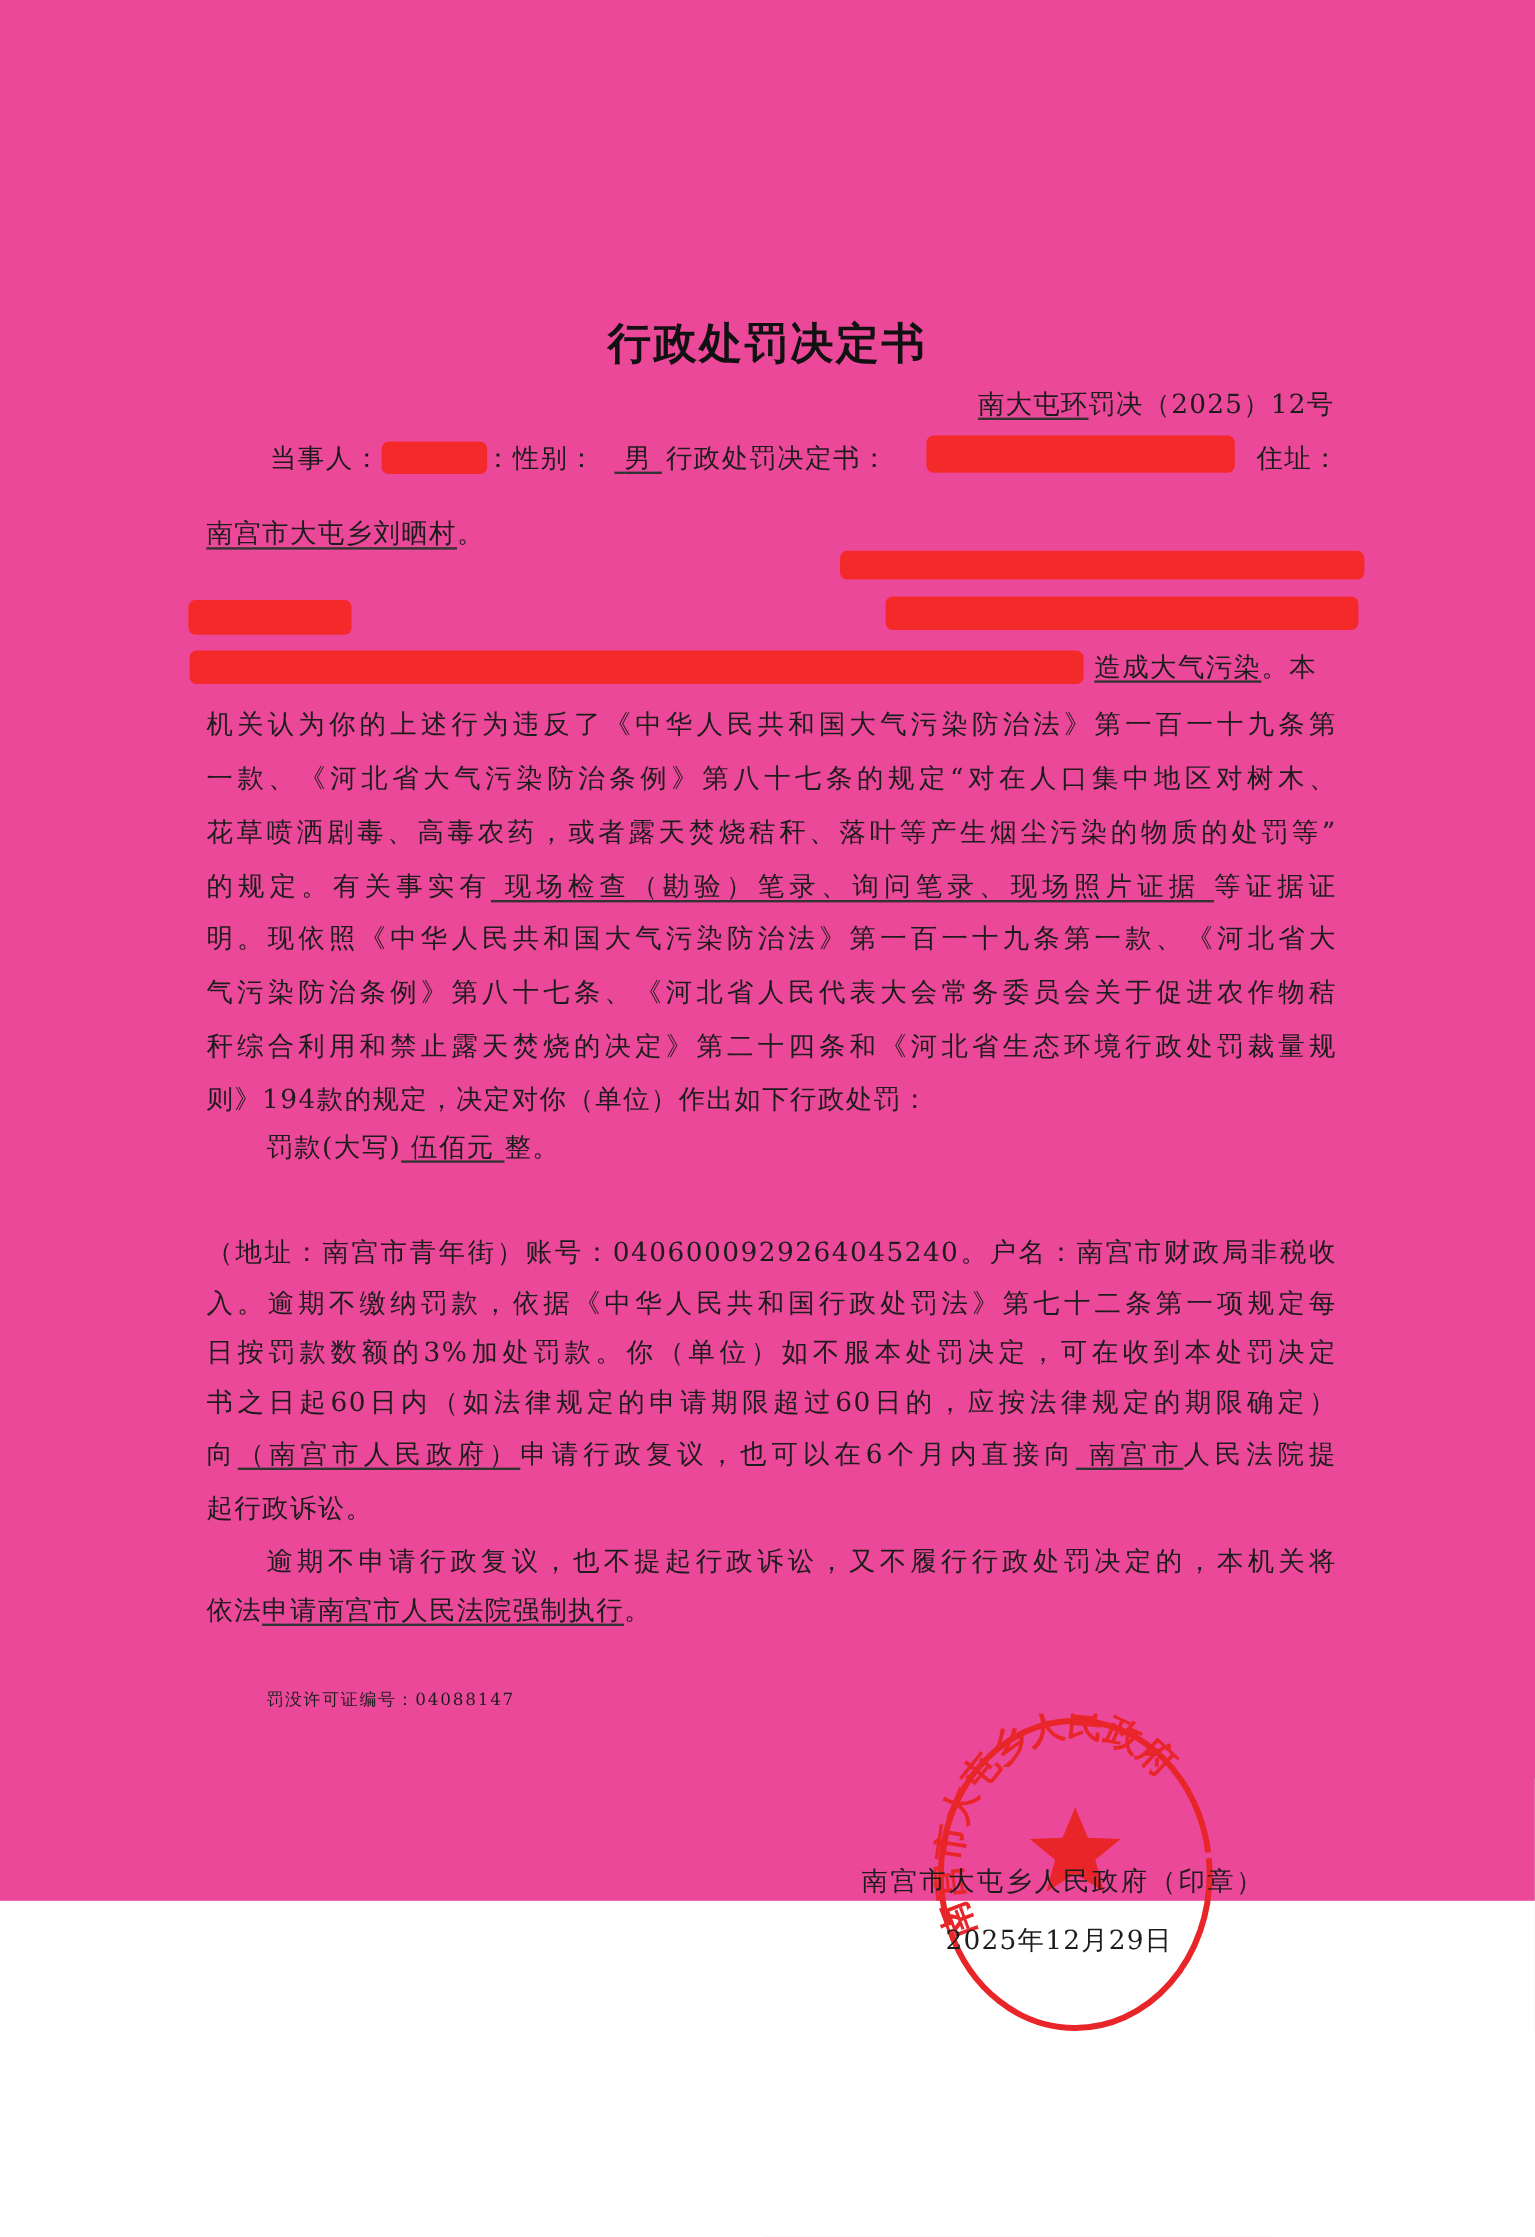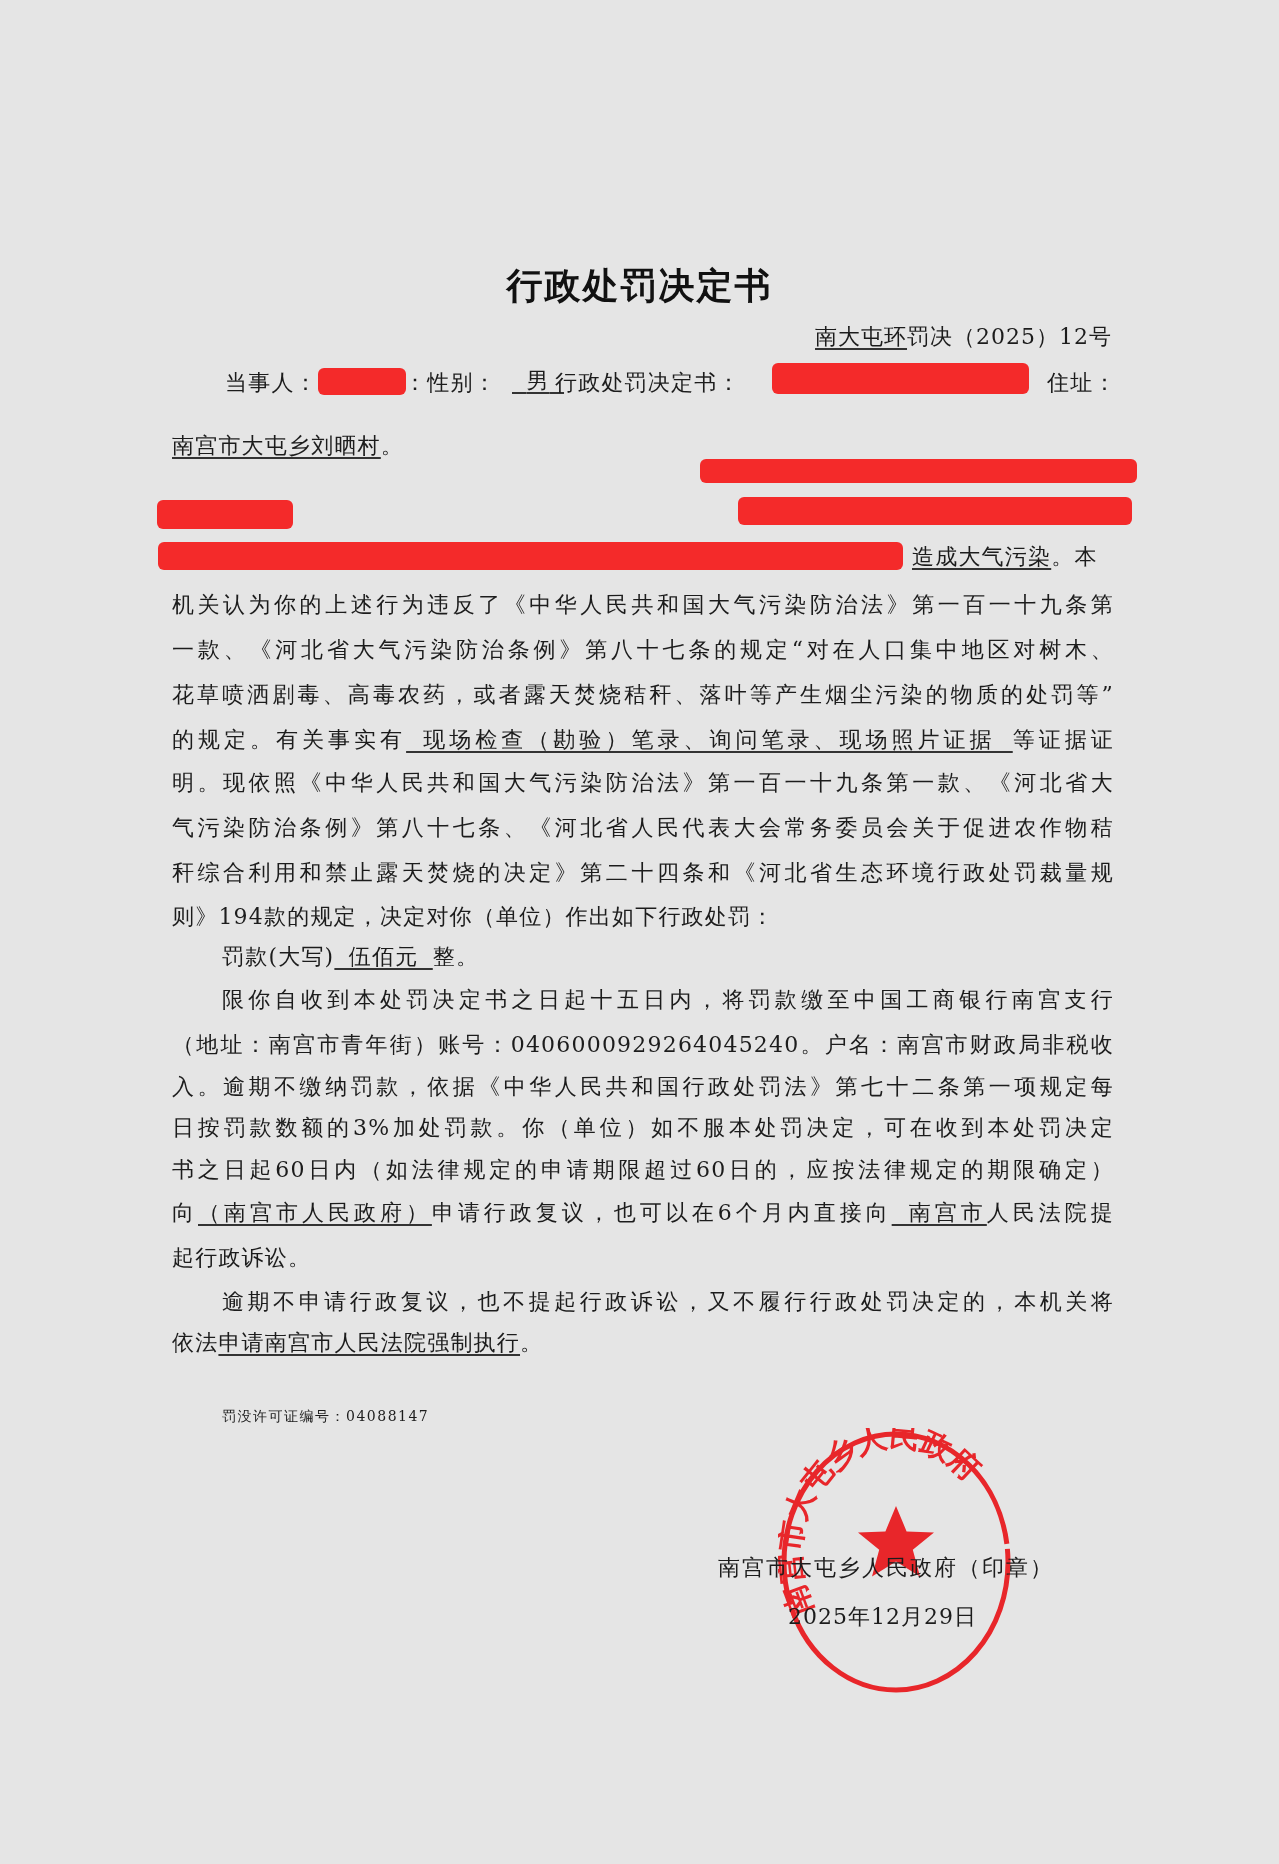--- a/index.html
+++ b/index.html
@@ -12,22 +12,22 @@
     height: 1864px;
     position: relative;
     overflow: hidden;
     font-family: "DejaVu Serif", "Liberation Serif", serif;
     color: #1a1a1a;
   }
   .page {
     position: absolute;
     left: 0; top: 0;
     width: 1279px;
-    height: 1864px;
-    background: #e5e5e5;
+    height: 1584px;
+    background: #ec4899;
   }
   .title {
     position: absolute;
     left: 0;
     width: 1279px;
     top: 262px;
     text-align: center;
     font-family: "DejaVu Sans", "Liberation Sans", sans-serif;
     font-size: 36px;
     font-weight: bold;
@@ -47,21 +47,20 @@
   }
   .line.justify {
     text-align: justify;
     text-align-last: justify;
   }
   .indent { padding-left: 50px; box-sizing: border-box; }
   .u {
     text-decoration: underline;
     text-decoration-color: #333;
     text-underline-offset: 4px;
-    font-family: Liberation Mono, monospace;
   }
   .docno {
     position: absolute;
     right: 167px;
     top: 322px;
     font-size: 22px;
     letter-spacing: 1px;
     color: #1c1c1c;
   }
   .redact {
@@ -137,21 +136,20 @@
   <div class="line justify" style="top:635px;">一款、《河北省大气污染防治条例》第八十七条的规定“对在人口集中地区对树木、</div>
   <div class="line justify" style="top:680px;">花草喷洒剧毒、高毒农药，或者露天焚烧秸秆、落叶等产生烟尘污染的物质的处罚等”</div>
   <div class="line justify" style="top:725px;"><span>的规定。有关事实有</span><span class="u">  现场检查（勘验）笔录、询问笔录、现场照片证据 </span><span>等证据证</span></div>
   <div class="line justify" style="top:768px;">明。现依照《中华人民共和国大气污染防治法》第一百一十九条第一款、《河北省大</div>
   <div class="line justify" style="top:813px;">气污染防治条例》第八十七条、《河北省人民代表大会常务委员会关于促进农作物秸</div>
   <div class="line justify" style="top:858px;">秆综合利用和禁止露天焚烧的决定》第二十四条和《河北省生态环境行政处罚裁量规</div>
   <div class="line" style="top:902px;">则》194款的规定，决定对你（单位）作出如下行政处罚：</div>
 
   <div class="line indent" style="top:942px;"><span>罚款(大写)</span><span class="u">  伍佰元 </span><span>整。</span></div>
 
-  <div class="line indent justify" style="top:985px;">限你自收到本处罚决定书之日起十五日内，将罚款缴至中国工商银行南宫支行</div>
   <div class="line justify" style="top:1030px;">（地址：南宫市青年街）账号：0406000929264045240。户名：南宫市财政局非税收</div>
   <div class="line justify" style="top:1072px;">入。逾期不缴纳罚款，依据《中华人民共和国行政处罚法》第七十二条第一项规定每</div>
   <div class="line justify" style="top:1113px;">日按罚款数额的3%加处罚款。你（单位）如不服本处罚决定，可在收到本处罚决定</div>
   <div class="line justify" style="top:1155px;">书之日起60日内（如法律规定的申请期限超过60日的，应按法律规定的期限确定）</div>
   <div class="line justify" style="top:1198px;"><span>向</span><span class="u">（南宫市人民政府）</span><span>申请行政复议，也可以在6个月内直接向</span><span class="u">  南宫市</span><span>人民法院提</span></div>
   <div class="line" style="top:1243px;">起行政诉讼。</div>
 
   <div class="line indent justify" style="top:1287px;">逾期不申请行政复议，也不提起行政诉讼，又不履行行政处罚决定的，本机关将</div>
   <div class="line" style="top:1328px;"><span>依法</span><span class="u">申请南宫市人民法院强制执行</span><span>。</span></div>
 

